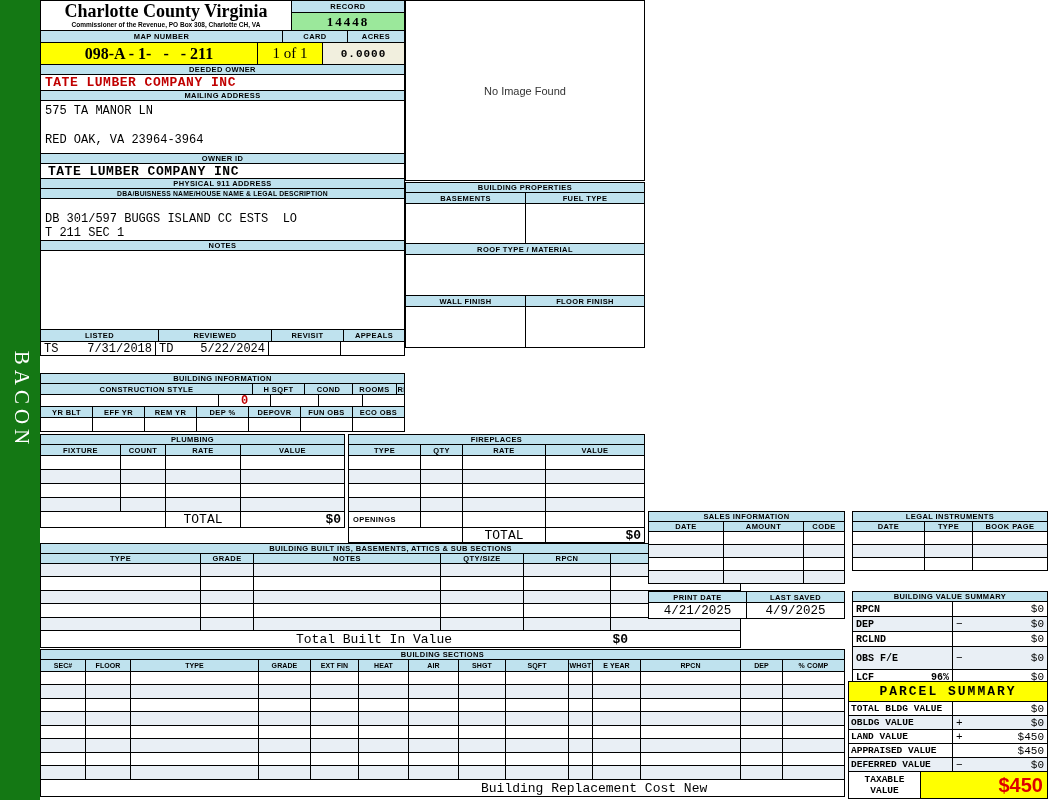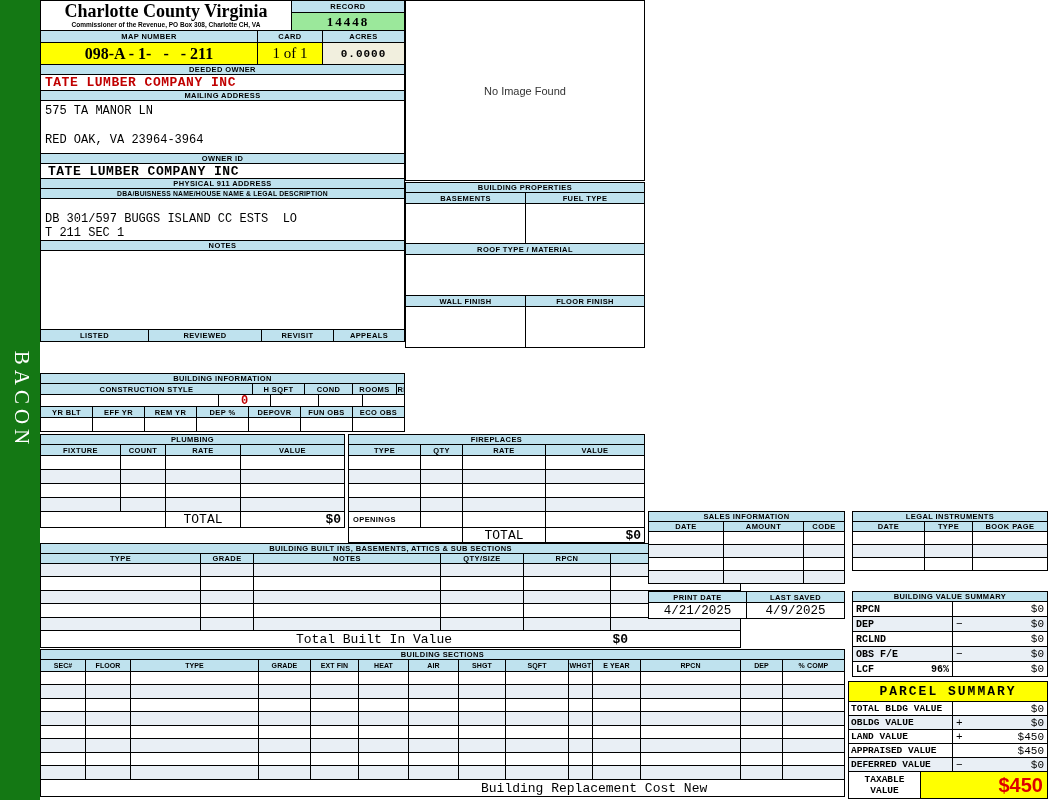--- a/index.html
+++ b/index.html
@@ -87,21 +87,21 @@
     <div class="titlebox" style="flex:1">
       <div class="ctitle">Charlotte County Virginia</div>
       <div class="csub">Commissioner of the Revenue, PO Box 308, Charlotte CH, VA</div>
     </div>
     <div class="reccol" style="width:113px">
       <div class="rechdr">RECORD</div>
       <div class="recval">14448</div>
     </div>
   </div>
   <div class="row" style="height:12px">
-    <div class="c hdr" style="width:217px">MAP NUMBER</div>
+    <div class="c hdr" style="width:242px">MAP NUMBER</div>
     <div class="c hdr" style="width:65px">CARD</div>
     <div class="hdr" style="flex:1">ACRES</div>
   </div>
   <div class="row" style="height:22px">
     <div class="c ylw mapval" style="width:217px">098-A - 1-   -   - 211</div>
     <div class="c ylw cardval" style="width:65px">1 of 1</div>
     <div class="acresval" style="flex:1">0.0000</div>
   </div>
   <div class="row" style="height:10px">
       <div class="hdr" style="flex:1">DEEDED OWNER</div>
@@ -136,24 +136,36 @@
       <div>T 211 SEC 1</div>
     </div>
   </div>
   <div class="row" style="height:10px">
       <div class="hdr" style="flex:1">NOTES</div>
     </div>
   <div class="row" style="height:79px">
       <div style="flex:1"></div>
     </div>
   <div class="row" style="height:12px">
-    <div class="c hdr" style="width:108px">LISTED</div>
+    <div class="c hdr" style="width:118px">LISTED</div>
     <div class="c hdr" style="width:113px">REVIEWED</div>
     <div class="c hdr" style="width:72px">REVISIT</div>
     <div class="hdr" style="flex:1">APPEALS</div>
+  </div>
+  <div class="row" style="height:14px">
+    <div class="c split" style="width:115px">
+      <span>TS</span>
+      <span>7/31/2018</span>
+    </div>
+    <div class="c split" style="width:113px">
+      <span>TD</span>
+      <span>5/22/2024</span>
+    </div>
+    <div class="c" style="width:72px"></div>
+    <div style="flex:1"></div>
   </div>
 </div>
 
 <div class="tbl" style="left:40px; top:373px; width:365px;">
   <div class="row" style="height:10px">
       <div class="hdr" style="flex:1">BUILDING INFORMATION</div>
     </div>
   <div class="row" style="height:11px">
     <div class="c hdr" style="width:212px">CONSTRUCTION STYLE</div>
     <div class="c hdr" style="width:52px">H SQFT</div>
@@ -620,21 +632,21 @@
   <div class="row" style="height:15px">
     <div class="c bvl">
         <span>RCLND</span>
         <span></span>
       </div>
     <div class="bvv">
         <span></span>
         <span>$0</span>
       </div>
   </div>
-  <div class="row stripe" style="height:15px">
+  <div class="row stripe" style="height:23px">
     <div class="c bvl">
         <span>OBS F/E</span>
         <span></span>
       </div>
     <div class="bvv">
         <span>−</span>
         <span>$0</span>
       </div>
   </div>
   <div class="row" style="height:15px">

